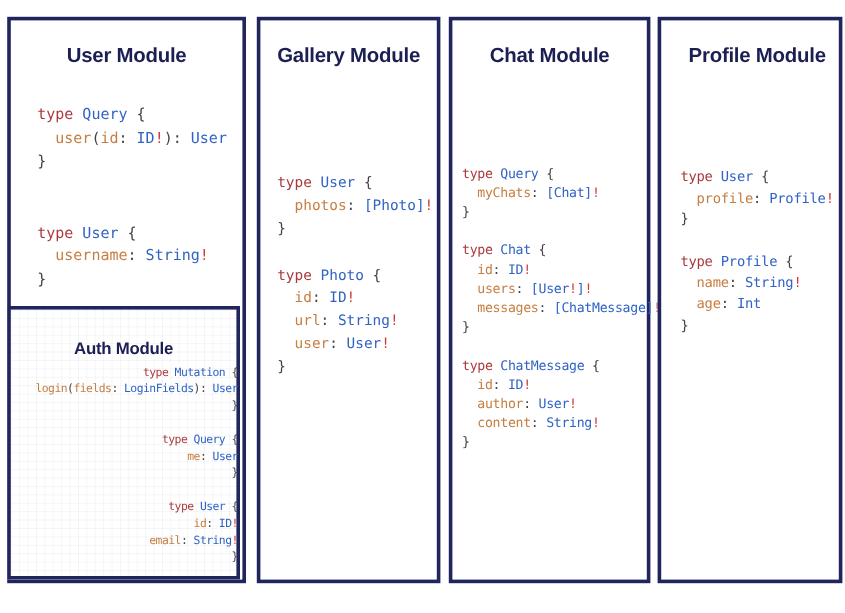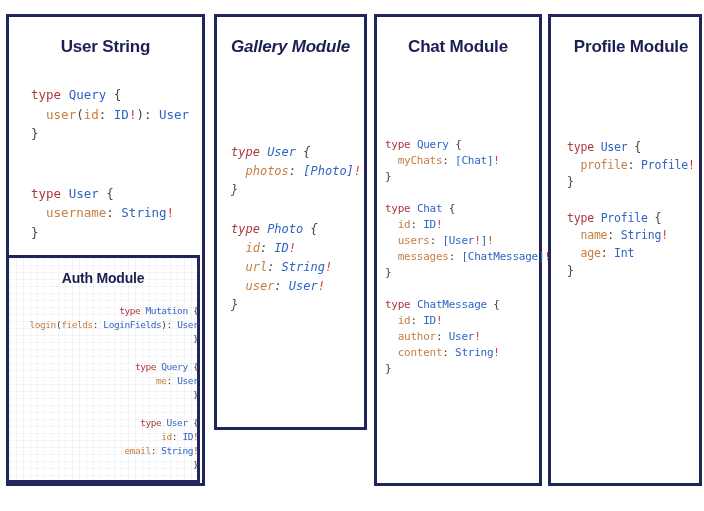--- a/index.html
+++ b/index.html
@@ -4,36 +4,36 @@
 <style>
   html,body{margin:0;padding:0;background:#ffffff;}
   .page{
     position:relative;width:704px;height:511px;background:#fff;overflow:hidden;
     font-family:"Liberation Sans",sans-serif;
     --c-border:#20265c; --c-title:#1b1f52; --c-k:#ab3a3e; --c-t:#3163c4;
     --c-f:#c67f43; --c-p:#444444; --c-b:#cf3a3a;
   }
   .panel{position:absolute;box-sizing:border-box;background:#fff;border:3px solid var(--c-border);}
   .panel-user{left:6px;top:14px;width:199px;height:472px;}
-  .panel-gallery{left:214px;top:14px;width:153px;height:416px;font-style:italic;}
+  .panel-gallery{left:214px;top:14px;width:153px;height:472px;}
   .panel-chat{left:374px;top:14px;width:168px;height:472px;}
   .panel-profile{left:548px;top:14px;width:154px;height:472px;padding-left:12px;}
   .module-title{
     margin:20px 0 0 0;text-align:center;color:var(--c-title);
     font-size:17px;font-weight:bold;letter-spacing:-0.2px;
   }
   .auth-box{
     left:-3px;top:238px;width:194px;height:228px;
     background-color:#fff;
     background-image:
       linear-gradient(rgba(80,90,120,0.06) 1px, transparent 1px),
       linear-gradient(90deg, rgba(80,90,120,0.06) 1px, transparent 1px);
     background-size:7px 7px;
   }
-  .auth-title{margin-top:12px;font-size:14px;}
+  .auth-title{margin-top:24px;font-size:14px;}
   .code{
     position:absolute;white-space:pre;
     font-family:"DejaVu Sans Mono","Liberation Mono",monospace;
     color:var(--c-p);
   }
   .code-user{left:22px;top:68px;font-size:12.5px;line-height:19.5px;}
   .code-user .code-block{margin-bottom:40px;}
   .code-gallery{left:14px;top:126px;font-size:12px;line-height:19.2px;}
   .code-gallery .code-block{margin-bottom:19px;}
   .code-chat{left:8px;top:120px;font-size:11px;line-height:16.2px;letter-spacing:-0.25px;}
@@ -47,21 +47,21 @@
   .tk-f{color:var(--c-f);}
   .tk-p{color:var(--c-p);}
   .tk-b{color:var(--c-b);}
 </style>
 </head>
 <body>
 
 <div class="page" style="--c-border: #20265c; --c-title: #1b1f52; --c-k: #ab3a3e; --c-t: #3163c4; --c-f: #c67f43; --c-p: #444444; --c-b: #cf3a3a;">
 
   <section class="panel panel-user">
-    <h2 class="module-title">User String</h2>
+    <h2 class="module-title">User Module</h2>
     <div class="code code-user"><div class="code-block"><div class="code-line"><span class="tk-k">type </span><span class="tk-t">Query </span><span class="tk-p">{</span></div><div class="code-line"><span class="tk-p">  </span><span class="tk-f">user</span><span class="tk-p">(</span><span class="tk-f">id</span><span class="tk-p">: </span><span class="tk-t">ID</span><span class="tk-b">!</span><span class="tk-p">): </span><span class="tk-t">User</span></div><div class="code-line"><span class="tk-p">}</span></div></div><div class="code-block"><div class="code-line"><span class="tk-k">type </span><span class="tk-t">User </span><span class="tk-p">{</span></div><div class="code-line"><span class="tk-p">  </span><span class="tk-f">username</span><span class="tk-p">: </span><span class="tk-t">String</span><span class="tk-b">!</span></div><div class="code-line"><span class="tk-p">}</span></div></div></div>
 
     <section class="panel auth-box">
       <h2 class="module-title auth-title">Auth Module</h2>
       <div class="code code-auth"><div class="code-block"><div class="code-line"><span class="tk-k">type </span><span class="tk-t">Mutation </span><span class="tk-p">{</span></div><div class="code-line"><span class="tk-p">  </span><span class="tk-f">login</span><span class="tk-p">(</span><span class="tk-f">fields</span><span class="tk-p">: </span><span class="tk-t">LoginFields</span><span class="tk-p">): </span><span class="tk-t">User</span></div><div class="code-line"><span class="tk-p">}</span></div></div><div class="code-block"><div class="code-line"><span class="tk-k">type </span><span class="tk-t">Query </span><span class="tk-p">{</span></div><div class="code-line"><span class="tk-p">  </span><span class="tk-f">me</span><span class="tk-p">: </span><span class="tk-t">User</span></div><div class="code-line"><span class="tk-p">}</span></div></div><div class="code-block"><div class="code-line"><span class="tk-k">type </span><span class="tk-t">User </span><span class="tk-p">{</span></div><div class="code-line"><span class="tk-p">  </span><span class="tk-f">id</span><span class="tk-p">: </span><span class="tk-t">ID</span><span class="tk-b">!</span></div><div class="code-line"><span class="tk-p">  </span><span class="tk-f">email</span><span class="tk-p">: </span><span class="tk-t">String</span><span class="tk-b">!</span></div><div class="code-line"><span class="tk-p">}</span></div></div></div>
     </section>
   </section>
 
   <section class="panel panel-gallery">
     <h2 class="module-title">Gallery Module</h2>

